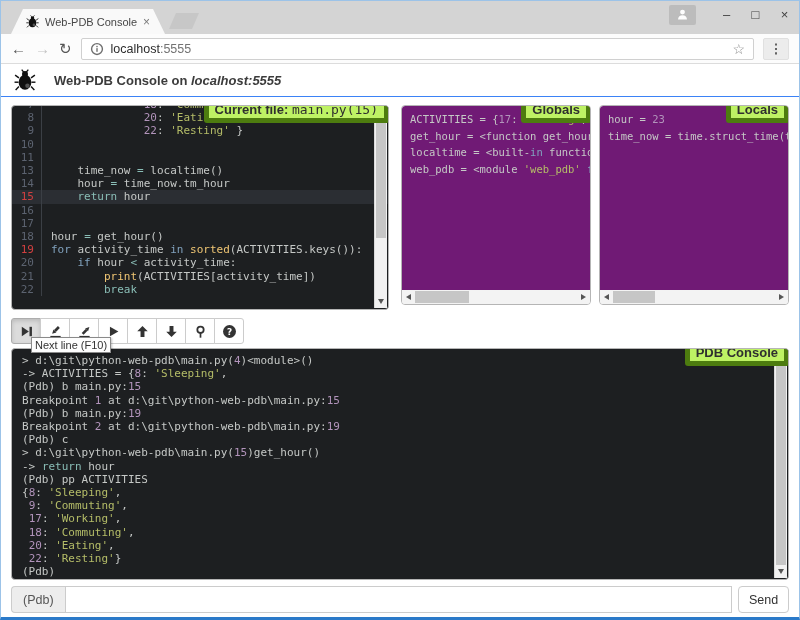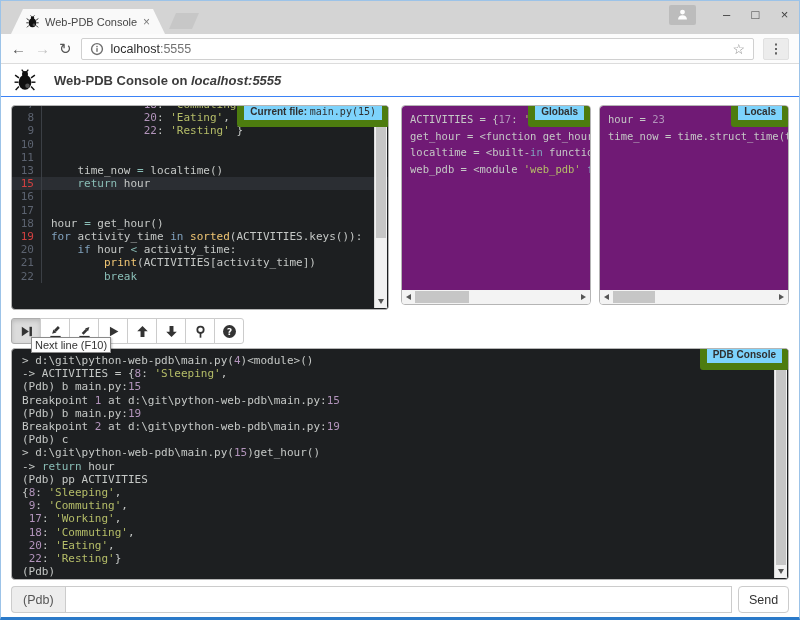--- a/index.html
+++ b/index.html
@@ -63,22 +63,22 @@
     display:flex; align-items:center; padding:0 13px;
   }
   .page-title { margin-left:18px; font-size:13px; font-weight:bold; color:#3c3c3c; }
   .page-title .host { font-style:italic; }
 
   
   .content { padding:8px 10px 0 10px; background:#fff; }
   .panel { position:relative; border:1px solid #b5b5b5; border-radius:4px; background:#1d1f21; }
   .panel-label {
     position:absolute; top:-9px; right:-1px; z-index:4;
-    background:#7dd3fc; border:7px solid #4d7c0f; border-radius:3px;
-    padding:0 6px; line-height:16px; font-size:10px; font-weight:bold;
+    background:#bef264; border:5px solid #4d7c0f; border-radius:3px;
+    padding:0 6px; line-height:16px; font-size:13px; font-weight:bold;
     color:#2f2f2f; white-space:nowrap;
   }
   .panel-label .mono { font-family:"DejaVu Sans Mono", monospace; font-weight:normal; }
 
   .top-row { display:flex; align-items:flex-start; }
 
   
   .editor-panel { width:378px; height:205px; overflow:hidden; }
   .code-lines {
     height:203px; overflow:hidden; margin-top:-8px;
@@ -244,20 +244,21 @@
     <div class="top-row">
       <div class="panel editor-panel">
         <div class="panel-label"><span>Current file: </span><span class="mono">main.py(15)</span></div>
         <div class="code-lines">
             <div class="code-line"><span class="ln">7</span><span class="code-text"><span>              </span><span class="tok-num">18</span><span>: </span><span class="tok-str">'Commuting'</span><span>,</span></span></div>
             <div class="code-line"><span class="ln">8</span><span class="code-text"><span>              </span><span class="tok-num">20</span><span>: </span><span class="tok-str">'Eating'</span><span>,</span></span></div>
             <div class="code-line"><span class="ln">9</span><span class="code-text"><span>              </span><span class="tok-num">22</span><span>: </span><span class="tok-str">'Resting'</span><span> }</span></span></div>
             <div class="code-line"><span class="ln">10</span><span class="code-text"></span></div>
             <div class="code-line"><span class="ln">11</span><span class="code-text"></span></div>
             <div class="code-line"><span class="ln">13</span><span class="code-text"><span>    time_now </span><span class="tok-op">=</span><span> localtime()</span></span></div>
+            <div class="code-line"><span class="ln">14</span><span class="code-text"><span>    hour </span><span class="tok-op">=</span><span> time_now.tm_hour</span></span></div>
             <div class="code-line current"><span class="ln bp">15</span><span class="code-text"><span>    </span><span class="tok-kw2">return</span><span> hour</span></span></div>
             <div class="code-line"><span class="ln">16</span><span class="code-text"></span></div>
             <div class="code-line"><span class="ln">17</span><span class="code-text"></span></div>
             <div class="code-line"><span class="ln">18</span><span class="code-text"><span>hour </span><span class="tok-op">=</span><span> get_hour()</span></span></div>
             <div class="code-line"><span class="ln bp">19</span><span class="code-text"><span class="tok-kw">for</span><span> activity_time </span><span class="tok-kw">in</span><span> </span><span class="tok-fn">sorted</span><span>(ACTIVITIES.keys()):</span></span></div>
             <div class="code-line"><span class="ln">20</span><span class="code-text"><span>    </span><span class="tok-kw">if</span><span> hour </span><span class="tok-op">&lt;</span><span> activity_time:</span></span></div>
             <div class="code-line"><span class="ln">21</span><span class="code-text"><span>        </span><span class="tok-fn">print</span><span>(ACTIVITIES[activity_time])</span></span></div>
             <div class="code-line"><span class="ln">22</span><span class="code-text"><span>        </span><span class="tok-kw2">break</span></span></div>
           </div>
         <div class="vscroll">

